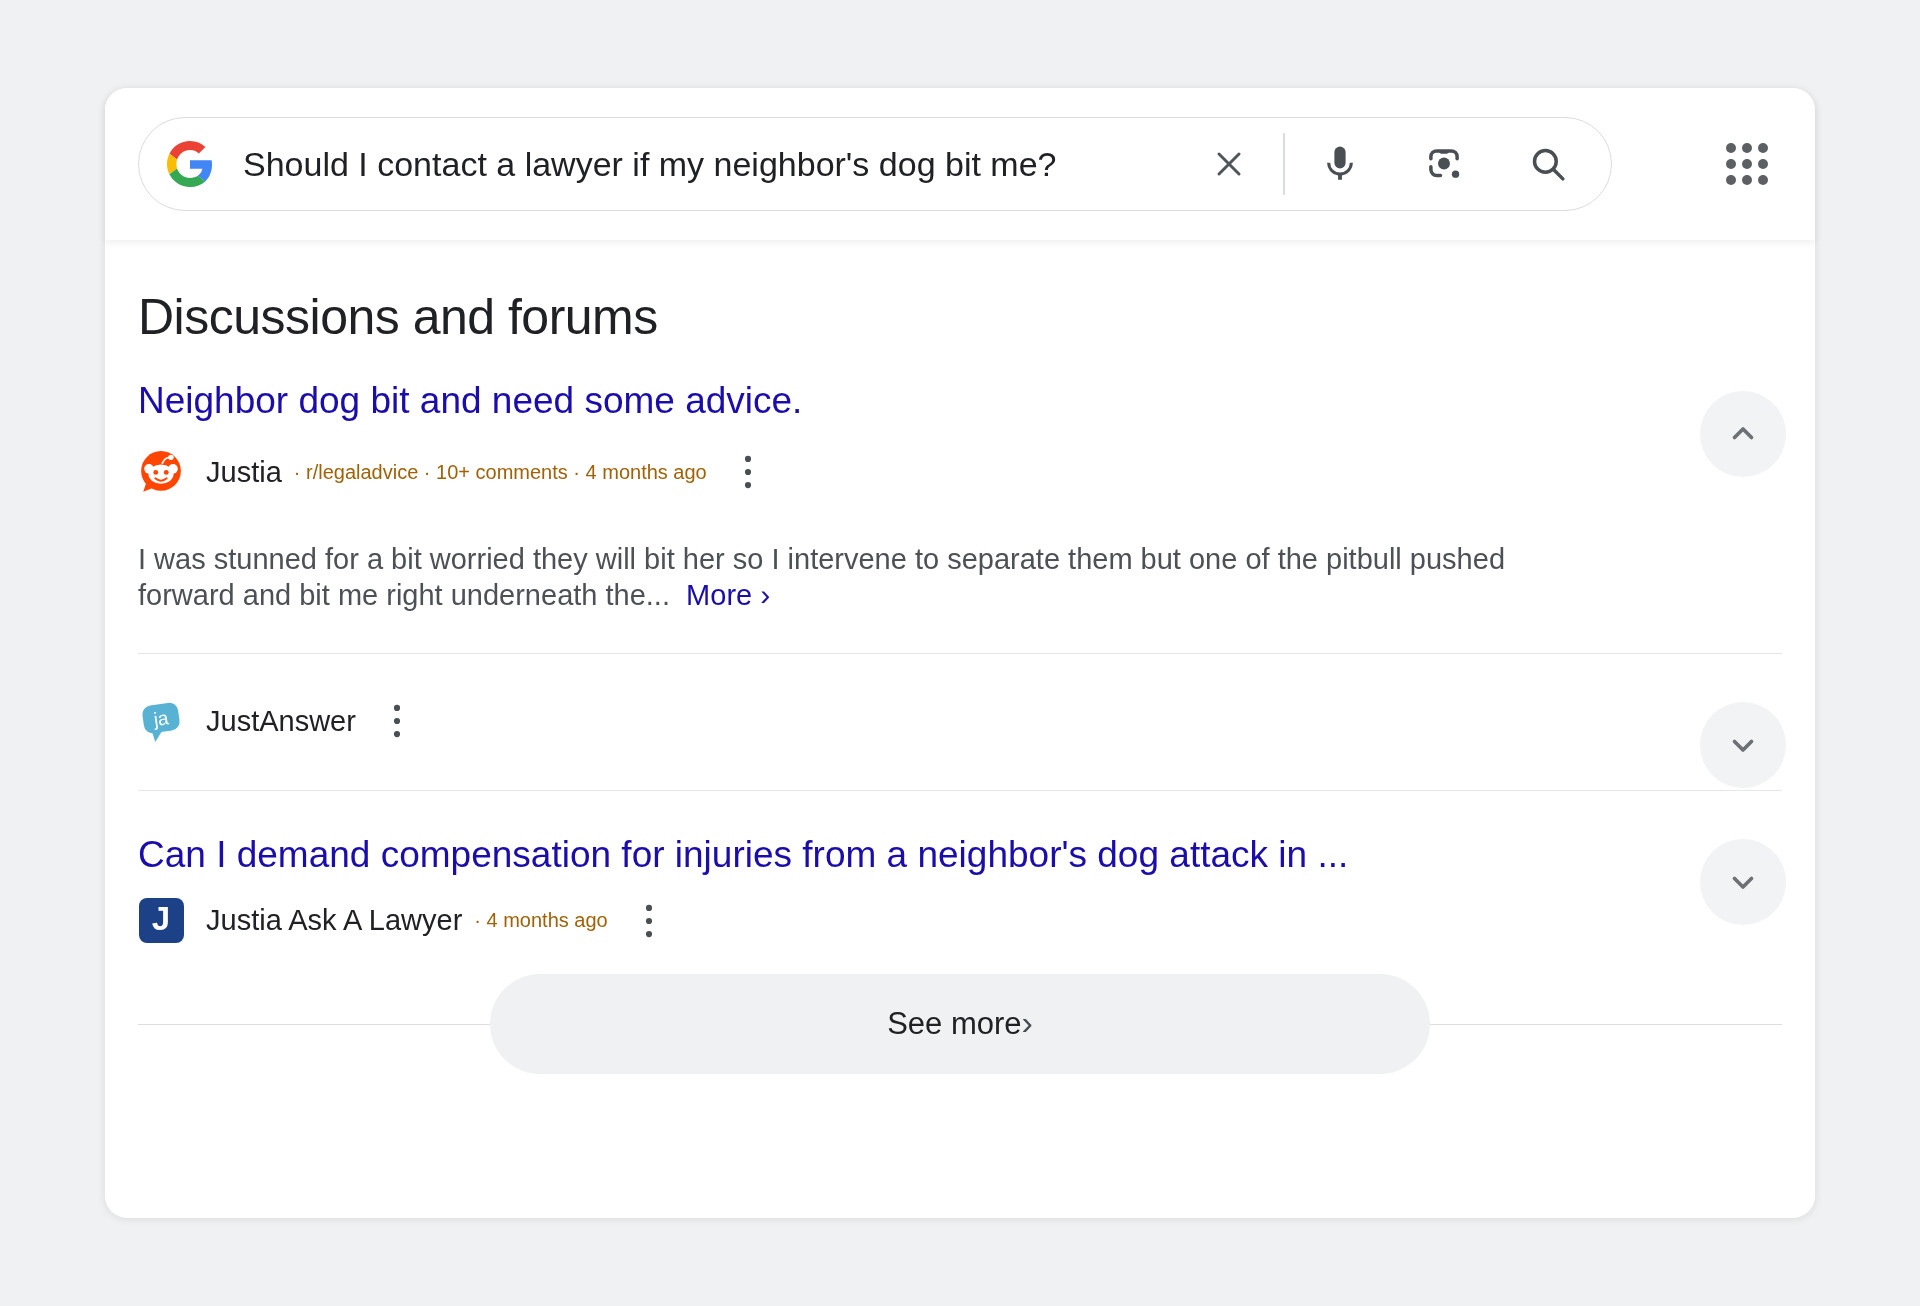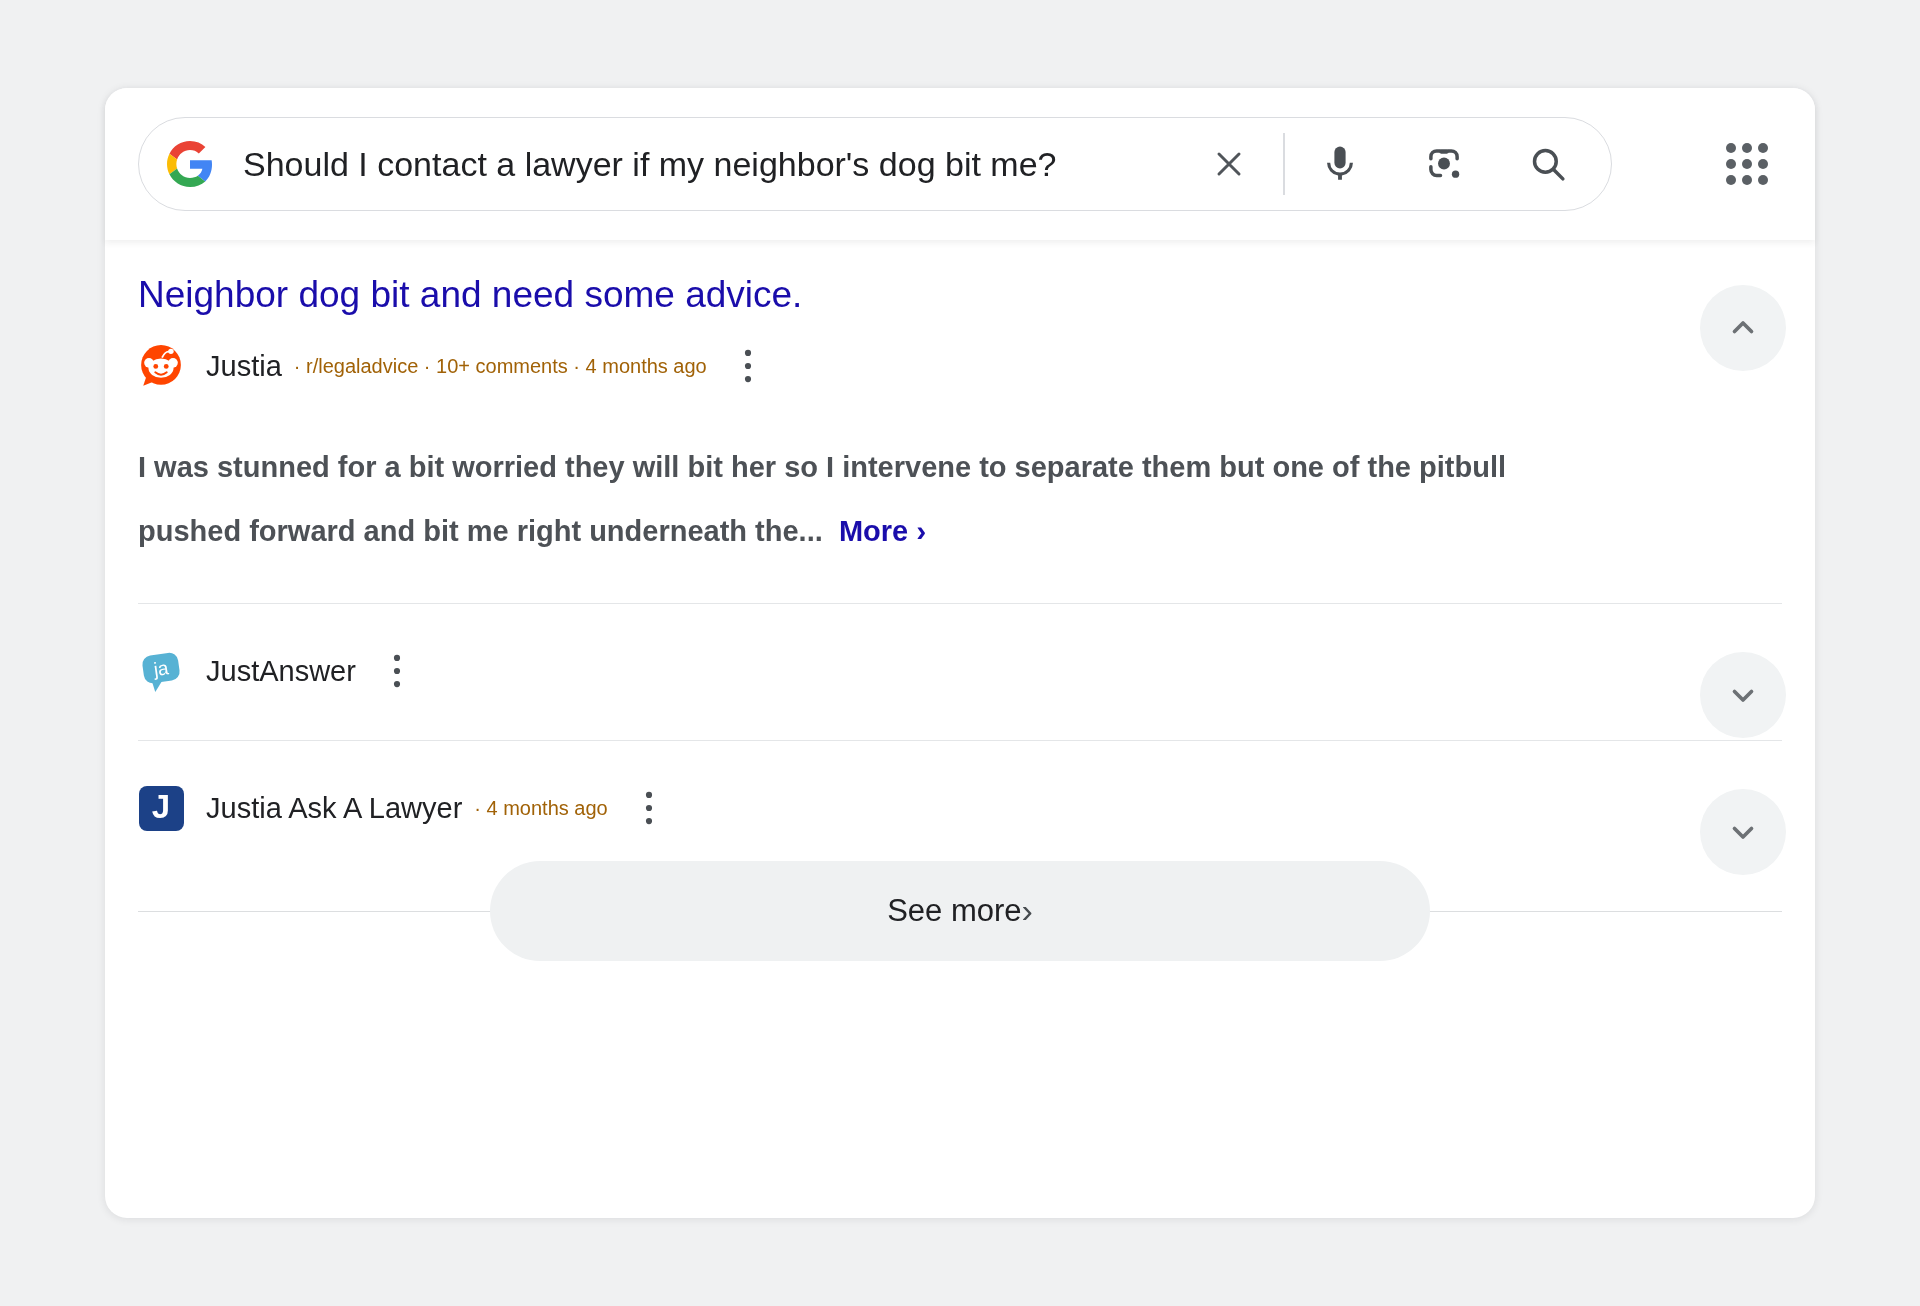--- a/index.html
+++ b/index.html
@@ -63,23 +63,22 @@
     font-size:37px; color:#1a0dab; text-decoration:none;
     line-height:1.2; cursor:pointer;
   }
   .src-row { display:flex; align-items:center; margin-top:24px; }
   .src-icon { width:46px; height:46px; flex:0 0 auto; display:flex; align-items:center; justify-content:center; }
   .src-name { font-size:29px; color:#202124; margin-left:22px; }
   .src-meta { font-size:20px; color:#a16207; margin-left:12px; }
   .dots-btn { border:none; background:none; cursor:pointer; margin-left:30px; padding:6px; display:flex; }
   .snippet {
     margin-top:44px;
-    font-size:29px; line-height:64px; color:#4d5156;
+    font-size:29px; line-height:36px; color:#4d5156;
     max-width:1420px;
-    font-weight:bold;
   }
   .more-link { color:#1a0dab; text-decoration:none; cursor:pointer; white-space:nowrap; }
   .more-chev { display:inline-block; margin-left:8px; font-size:30px; }
   .divider { border-top:1.5px solid #e4e6e8; margin-top:40px; }
   .r2 { margin-top:42px; }
   .r3 { margin-top:42px; }
   .justia-badge {
     width:45px; height:45px; border-radius:8px; background:#1c4187;
     color:#fff; font-size:33px; font-weight:bold;
     display:flex; align-items:center; justify-content:center;
@@ -157,20 +156,21 @@
         <span></span>
         <span></span>
       <span></span>
         <span></span>
         <span></span>
     </button>
   </div>
 
   <div class="content">
 
+    <h2 class="section-title">Discussions and forums</h2>
 
     <div class="result" style="margin-top:33px;">
       <a class="result-title">Neighbor dog bit and need some advice.</a>
       <div class="src-row">
         <span class="src-icon">
           <svg viewBox="0 0 44 44" width="46" height="46">
             <circle cx="22" cy="21" r="19" fill="#ff4500"></circle>
             <path d="M8 32 L5 41 L17 36 Z" fill="#ff4500"></path>
             <circle cx="10.5" cy="19" r="4.6" fill="#fff"></circle>
             <circle cx="33.5" cy="19" r="4.6" fill="#fff"></circle>
@@ -227,20 +227,21 @@
       <button class="toggle-circle">
         <svg viewBox="0 0 24 24" width="34" height="34" fill="none" stroke="#6d7175" stroke-width="2.6" stroke-linecap="round" stroke-linejoin="round">
           <path d="M6 9.5l6 6 6-6"></path>
         </svg>
       </button>
     </div>
 
     <div class="divider" style="margin-top:44px;"></div>
 
     <div class="result r3">
+      <a class="result-title">Can I demand compensation for injuries from a neighbor's dog attack in ...</a>
       <div class="src-row" style="margin-top:18px;">
         <span class="src-icon">
           <span class="justia-badge">J</span>
         </span>
         <span class="src-name">Justia Ask A Lawyer</span>
         <span class="src-meta">· 4 months ago</span>
         <button class="dots-btn">
           <svg viewBox="0 0 8 32" width="10" height="38" fill="#4a4f54">
             <circle cx="4" cy="5" r="2.6"></circle>
               <circle cx="4" cy="16" r="2.6"></circle>

